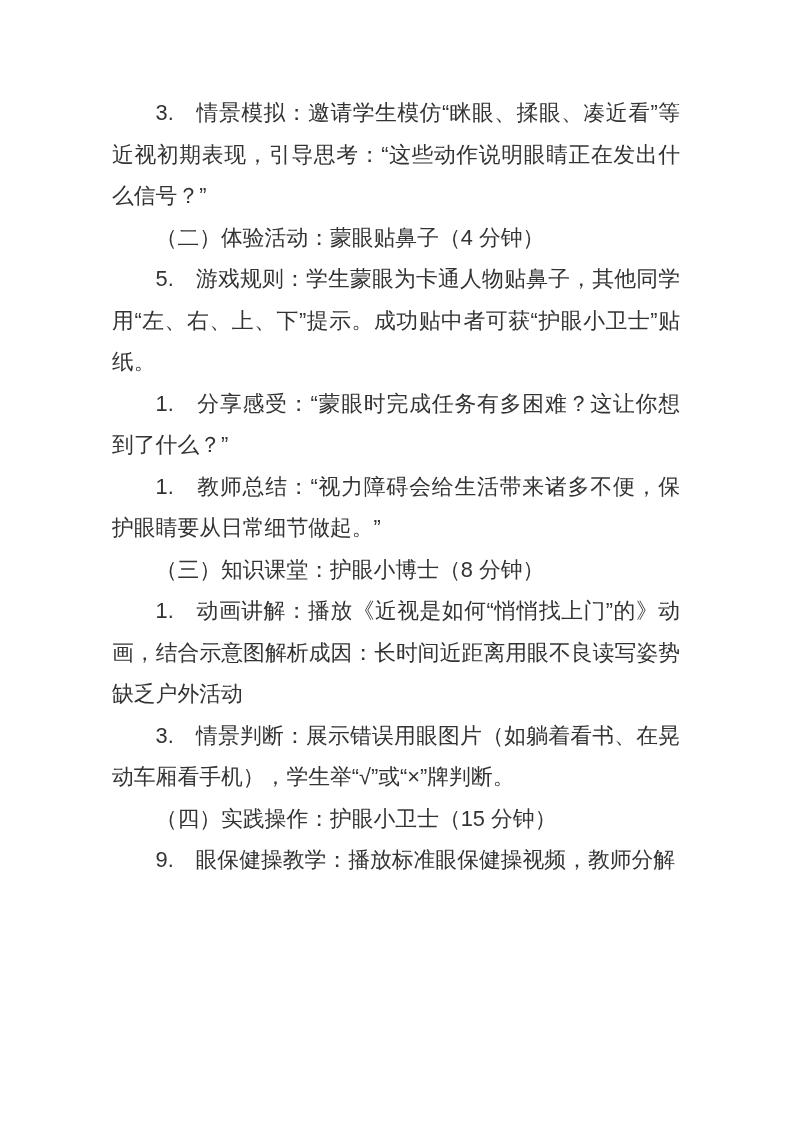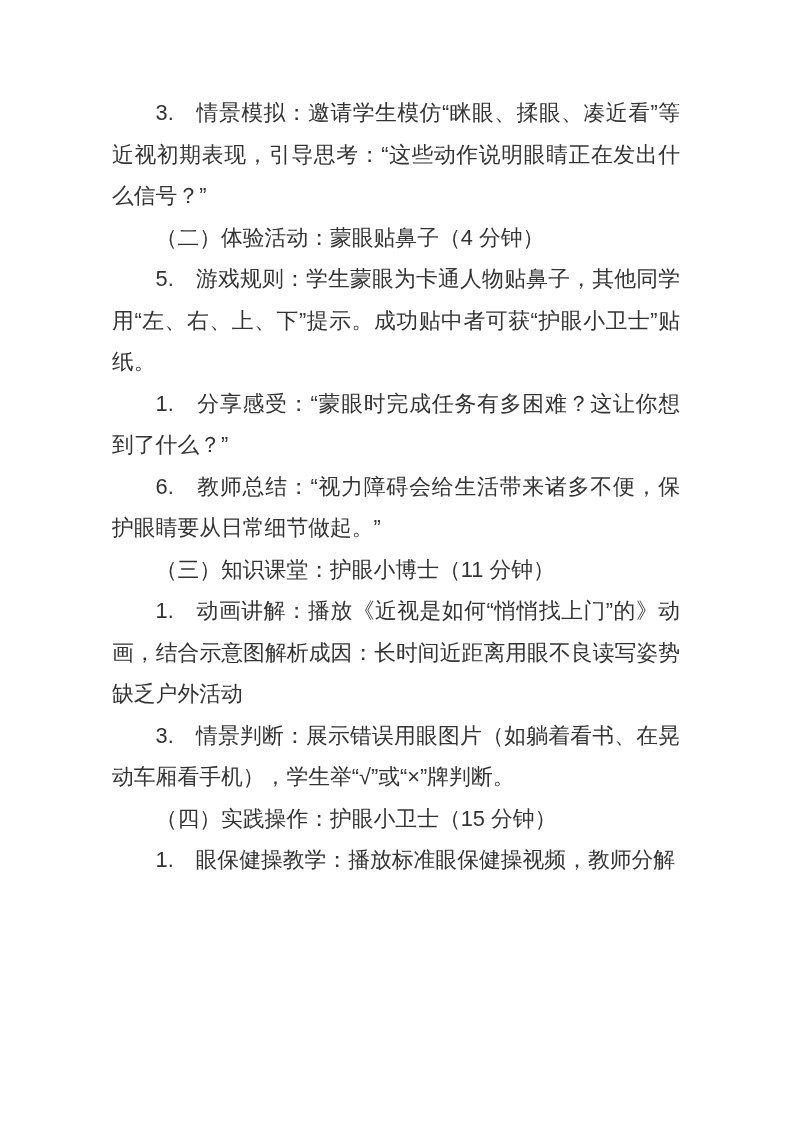--- a/index.html
+++ b/index.html
@@ -43,20 +43,20 @@
 </style>
 </head>
 <body>
 
 <div class="page">
   <div class="content">
     <p class="para">3.　情景模拟：邀请学生模仿“眯眼、揉眼、凑近看”等近视初期表现，引导思考：“这些动作说明眼睛正在发出什么信号？”</p>
     <p class="para">（二）体验活动：蒙眼贴鼻子（4 分钟）</p>
     <p class="para">5.　游戏规则：学生蒙眼为卡通人物贴鼻子，其他同学用“左、右、上、下”提示。成功贴中者可获“护眼小卫士”贴纸。</p>
     <p class="para">1.　分享感受：“蒙眼时完成任务有多困难？这让你想到了什么？”</p>
-    <p class="para">6.　教师总结：“视力障碍会给生活带来诸多不便，保护眼睛要从日常细节做起。”</p>
-    <p class="para">（三）知识课堂：护眼小博士（11 分钟）</p>
+    <p class="para">1.　教师总结：“视力障碍会给生活带来诸多不便，保护眼睛要从日常细节做起。”</p>
+    <p class="para">（三）知识课堂：护眼小博士（8 分钟）</p>
     <p class="para">1.　动画讲解：播放《近视是如何“悄悄找上门”的》动画，结合示意图解析成因：长时间近距离用眼不良读写姿势缺乏户外活动</p>
     <p class="para">3.　情景判断：展示错误用眼图片（如躺着看书、在晃动车厢看手机），学生举“√”或“×”牌判断。</p>
     <p class="para">（四）实践操作：护眼小卫士（15 分钟）</p>
-    <p class="para">1.　眼保健操教学：播放标准眼保健操视频，教师分解</p>
+    <p class="para">9.　眼保健操教学：播放标准眼保健操视频，教师分解</p>
   </div>
 </div>
 
 </body></html>

